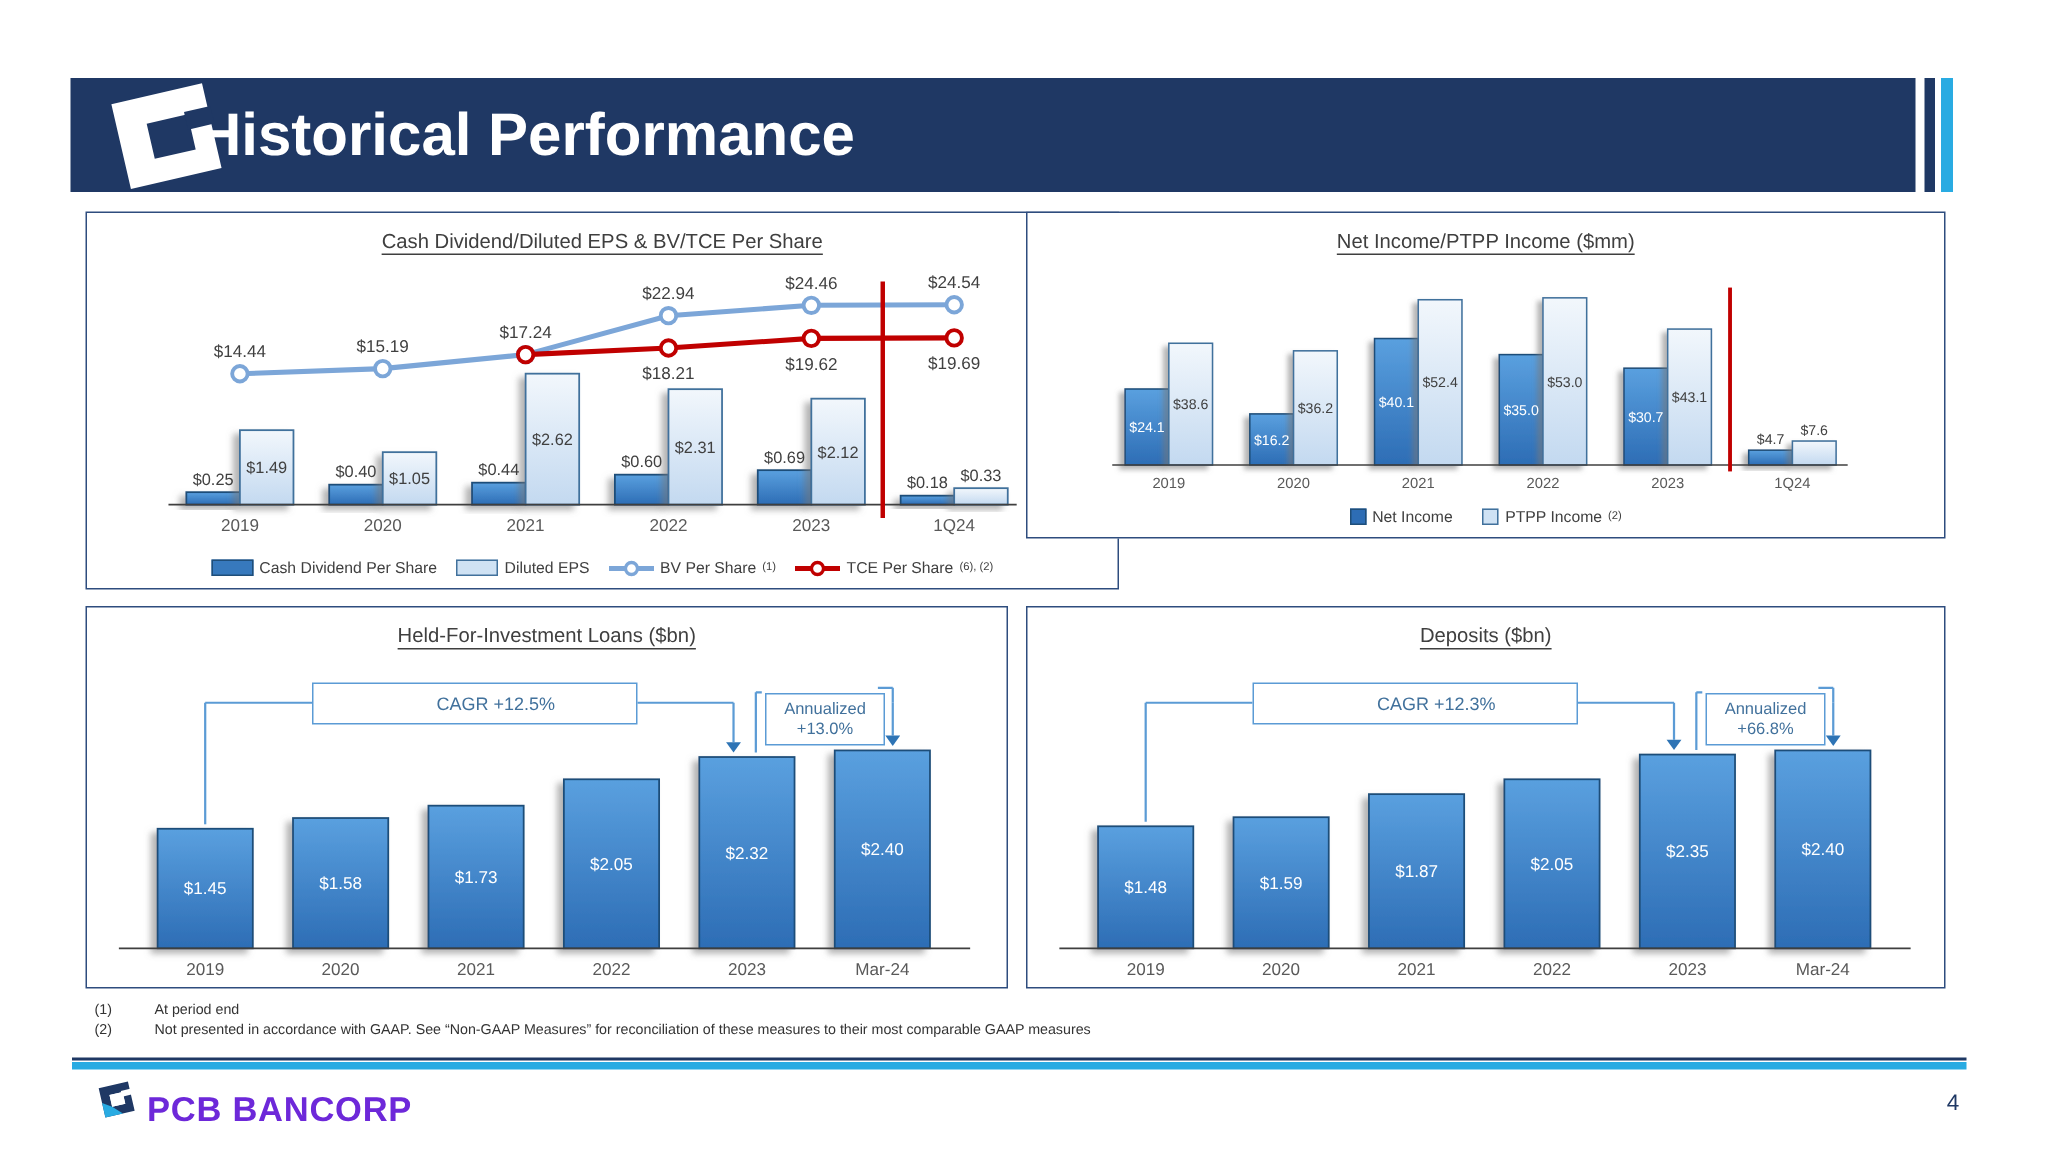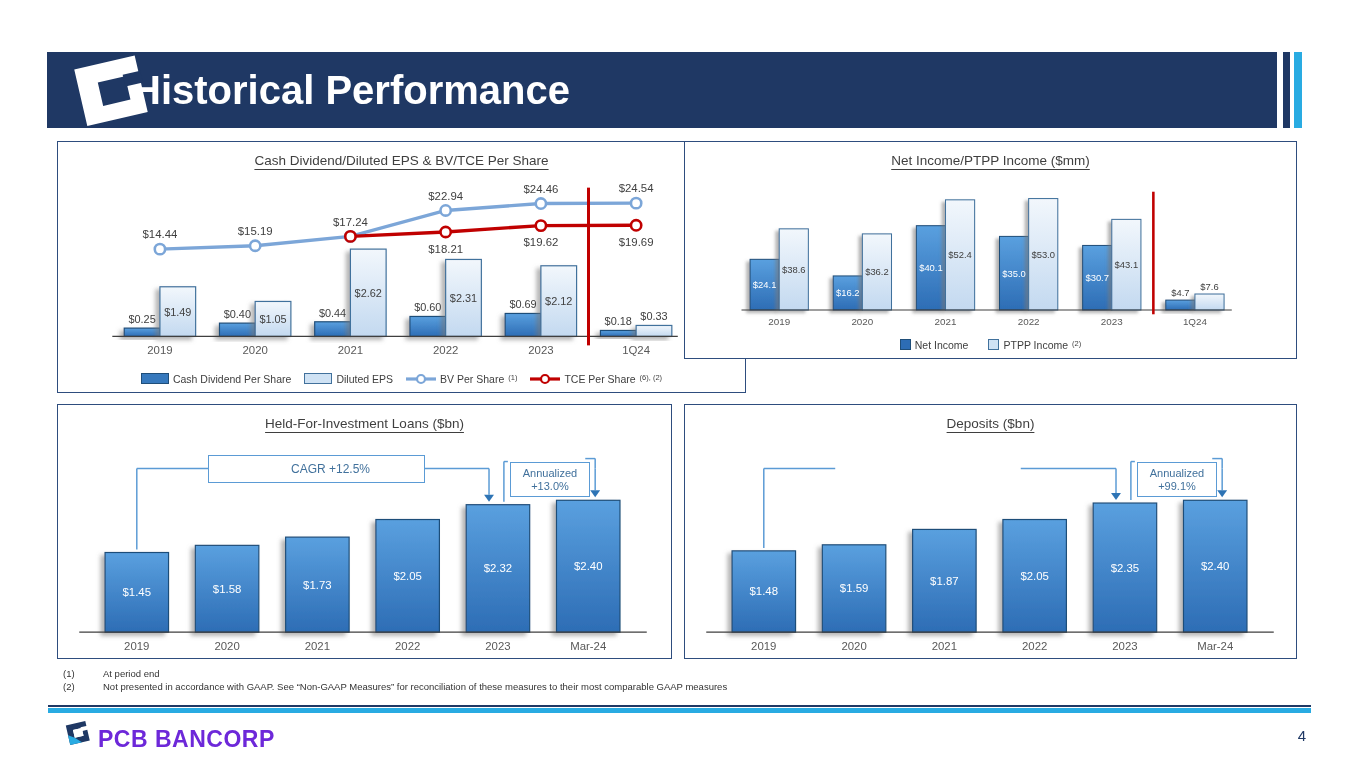--- a/index.html
+++ b/index.html
@@ -283,23 +283,26 @@
       <text x="351" y="176.215" font-size="11.5" fill="#FFFFFF" text-anchor="middle">$2.05</text>
       <text x="442" y="167.905" font-size="11.5" fill="#FFFFFF" text-anchor="middle">$2.35</text>
       <text x="533" y="166.52" font-size="11.5" fill="#FFFFFF" text-anchor="middle">$2.40</text>
       <text x="78" y="247" font-size="11.5" fill="#595959" text-anchor="middle">2019</text>
       <text x="169" y="247" font-size="11.5" fill="#595959" text-anchor="middle">2020</text>
       <text x="260" y="247" font-size="11.5" fill="#595959" text-anchor="middle">2021</text>
       <text x="351" y="247" font-size="11.5" fill="#595959" text-anchor="middle">2022</text>
       <text x="442" y="247" font-size="11.5" fill="#595959" text-anchor="middle">2023</text>
       <text x="533" y="247" font-size="11.5" fill="#595959" text-anchor="middle">Mar-24</text>
     </svg>
+  <div class="cagr-box">
+      <span>CAGR +12.3%</span>
+    </div>
   <div class="ann-box">
     <span>Annualized</span>
-    <span>+99.1%</span>
+    <span>+66.8%</span>
   </div>
 </div>
 
 <div id="footnotes" class="abs">
   <div class="fn-row">
     <span class="fn-ref">(1)</span>
     <span class="fn-text">At period end</span>
   </div>
   <div class="fn-row">
     <span class="fn-ref">(2)</span>

